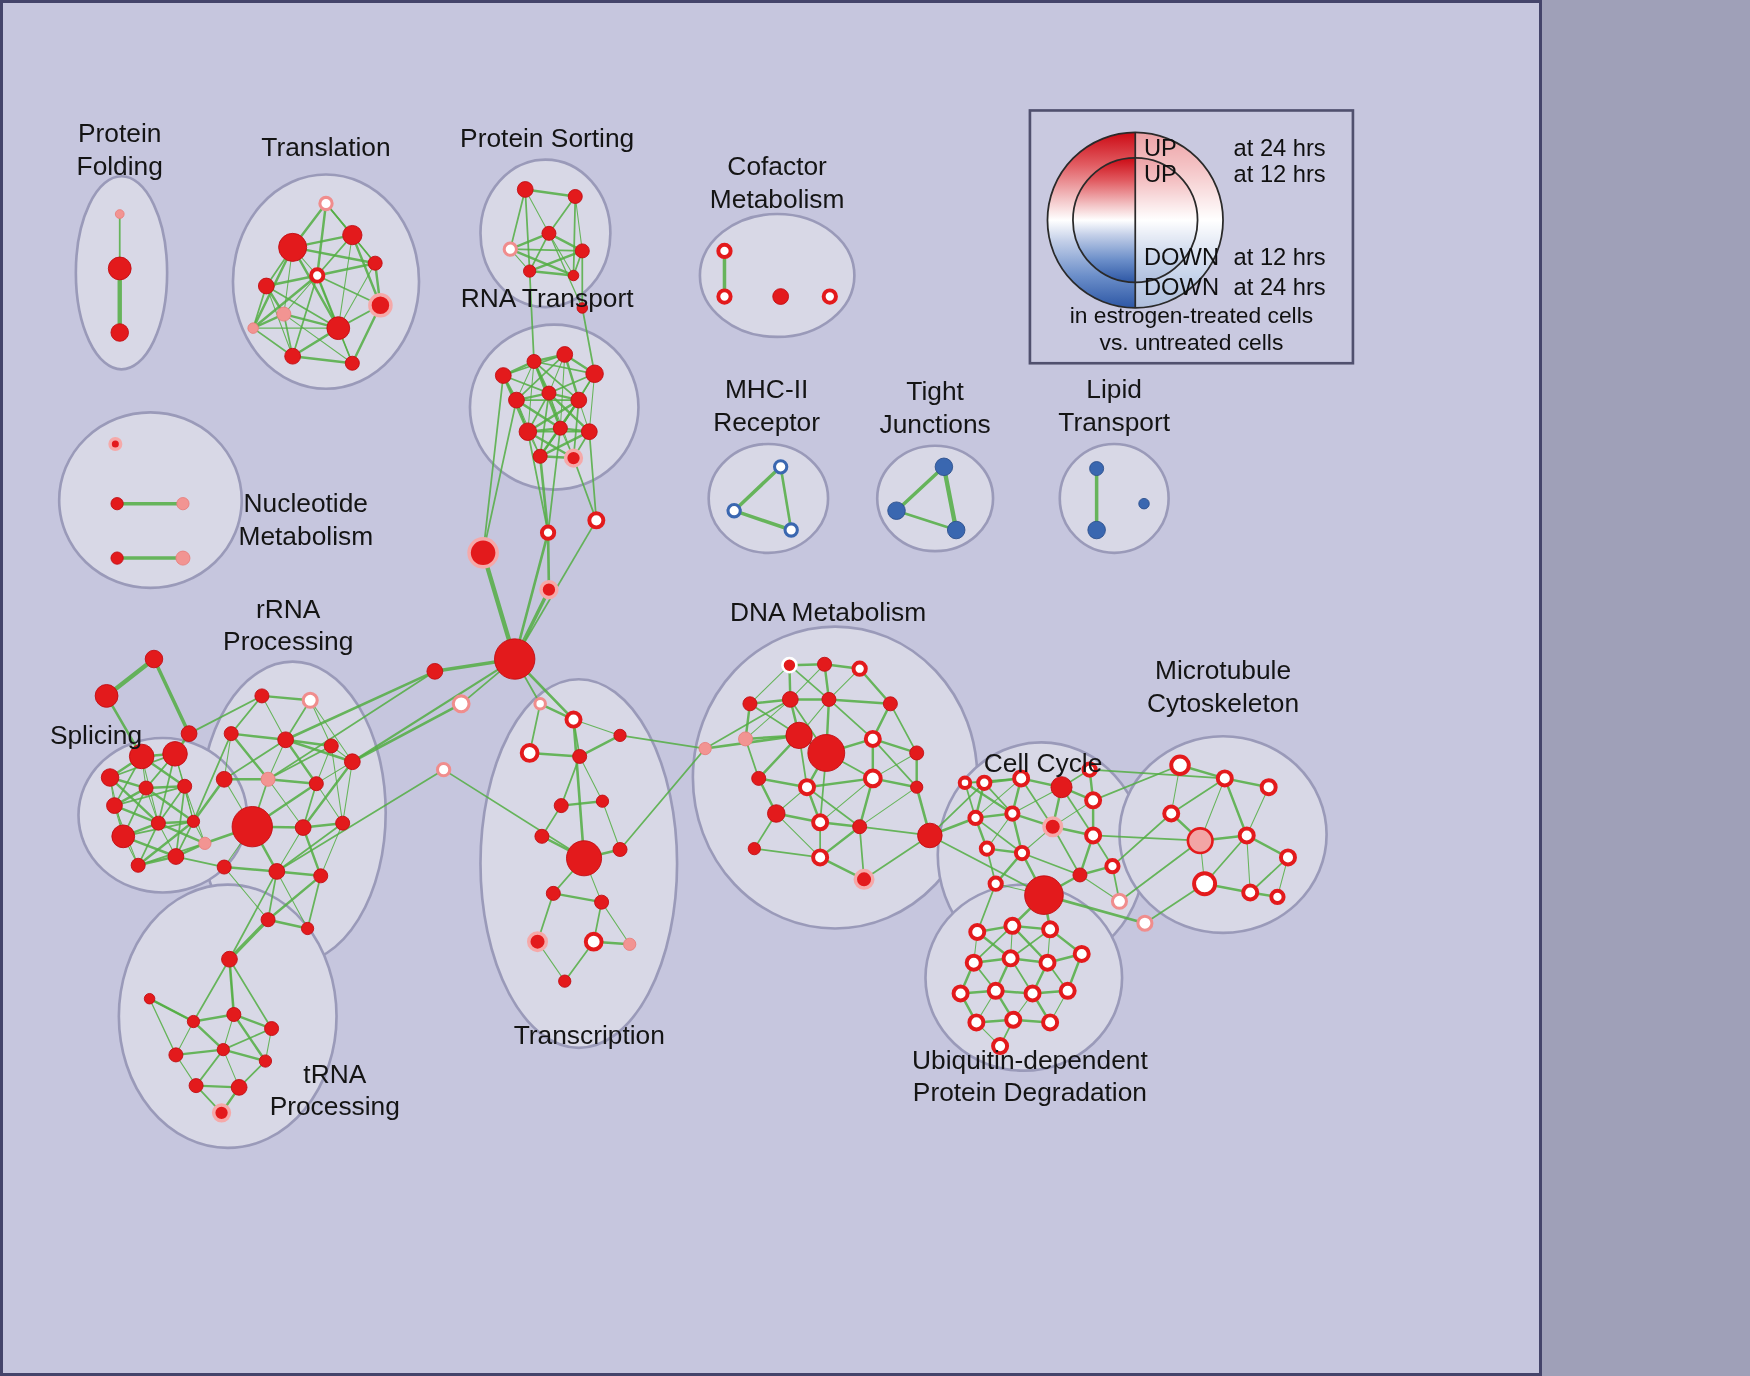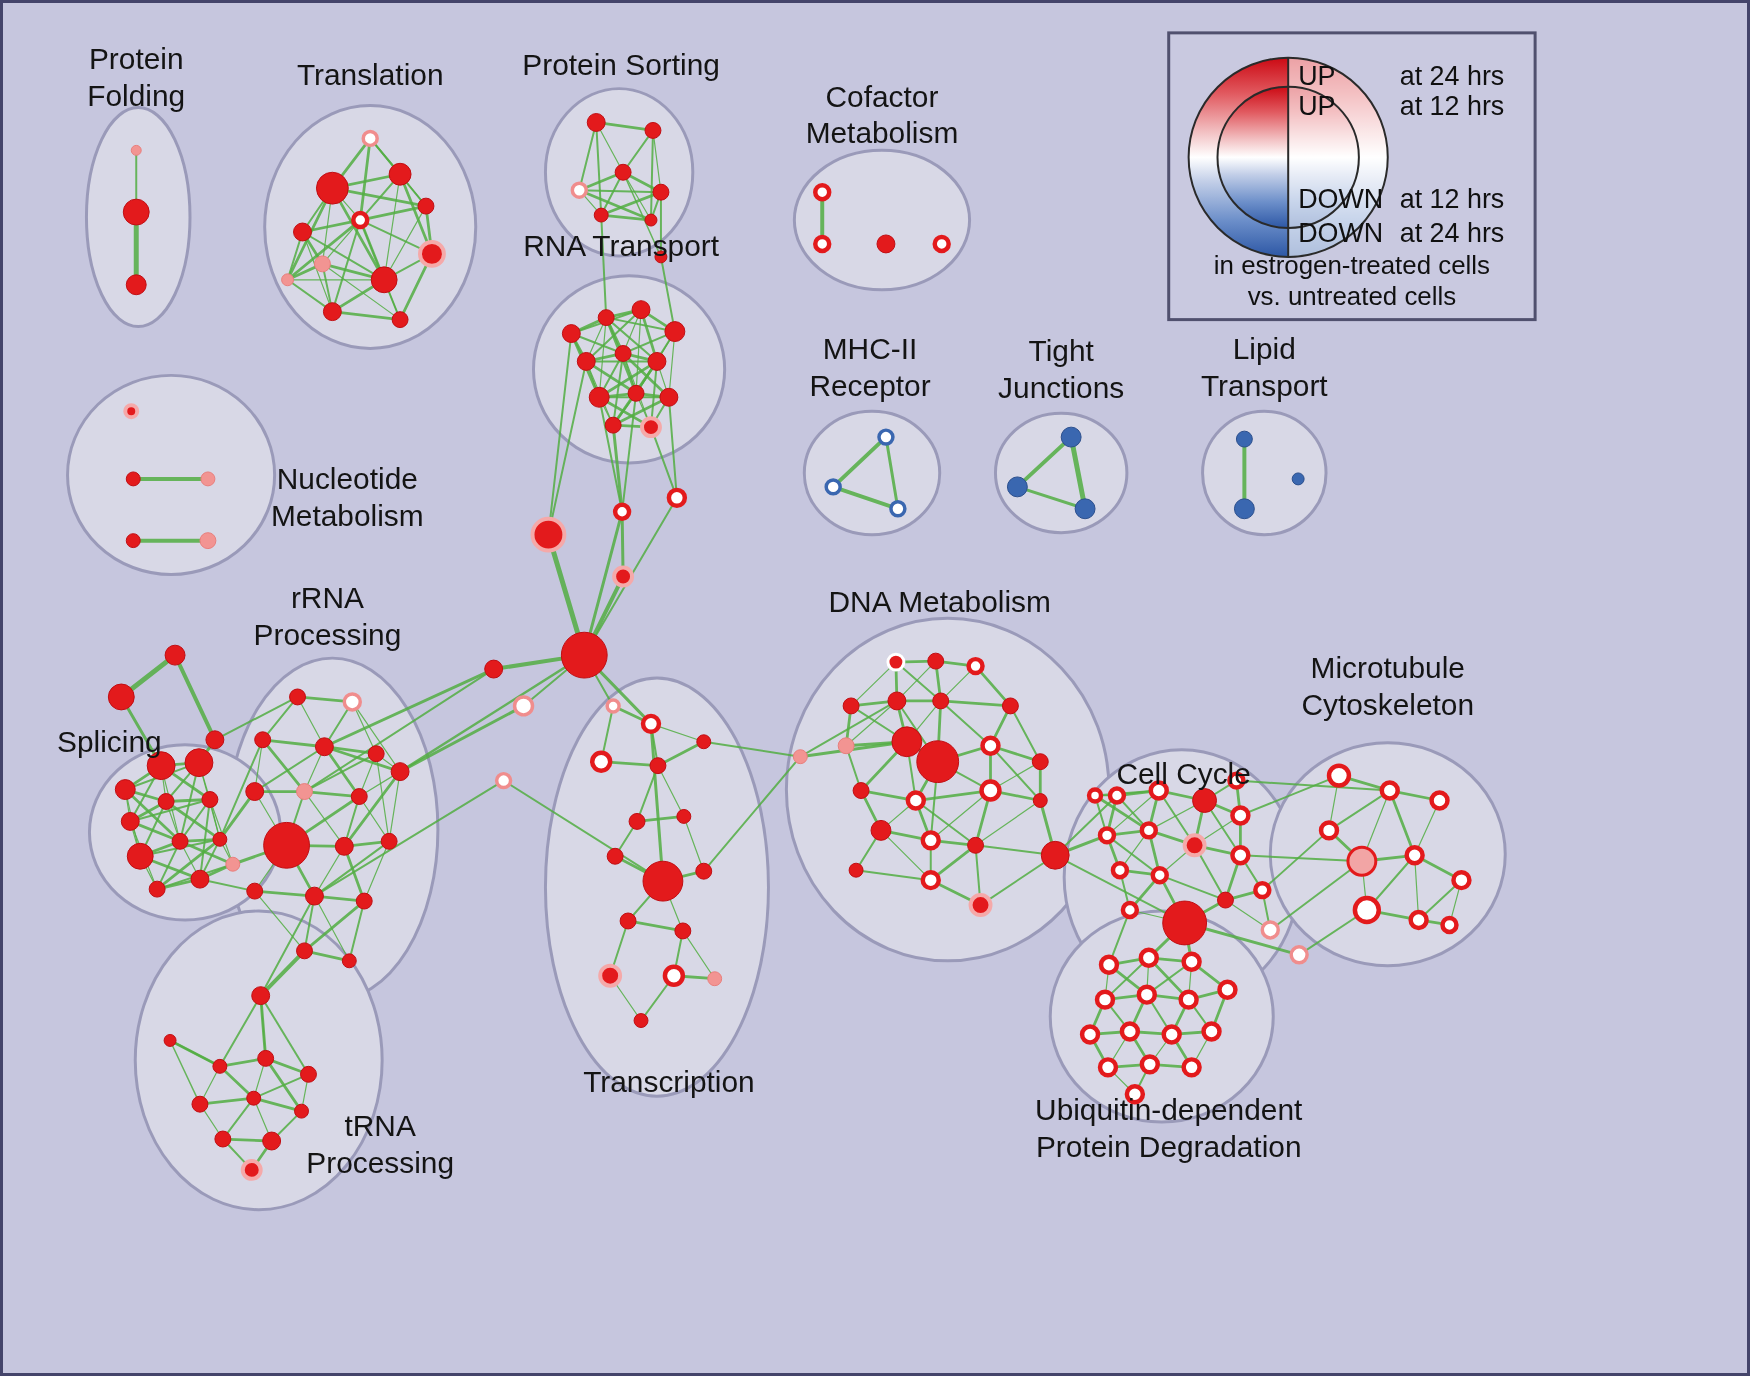--- a/index.html
+++ b/index.html
@@ -1,16 +1,16 @@
 <!DOCTYPE html>
 <html><head>
 <meta charset="utf-8">
 <style>
   html,body{margin:0;padding:0;background:#9fa0b8;}
-  .figure{width:1750px;height:1376px;border:3px solid #44446a;box-sizing:border-box;background:#c6c6de;}
+  .figure{width:1542px;height:1376px;border:3px solid #44446a;box-sizing:border-box;background:#c6c6de;}
   svg{display:block;width:100%;height:100%;}
   .bg{fill:#c6c6de;}
   .cluster-ellipse{fill:#d8d8e6;stroke:#9a9ab9;stroke-width:3;}
   .cluster-label{font-family:"Liberation Sans",sans-serif;font-size:30px;fill:#141414;text-anchor:middle;}
   .legend-box{fill:#c9c9e0;stroke:#50506e;stroke-width:3;}
   .lg-dir,.lg-time{font-family:"Liberation Sans",sans-serif;font-size:27px;fill:#101010;}
   .lg-cap{font-family:"Liberation Sans",sans-serif;font-size:26px;fill:#101010;text-anchor:middle;}
   .lg-outline{fill:none;stroke:#2a2a2a;stroke-width:2;}
   .lg-divider{stroke:#2a2a2a;stroke-width:2;}
 </style>

